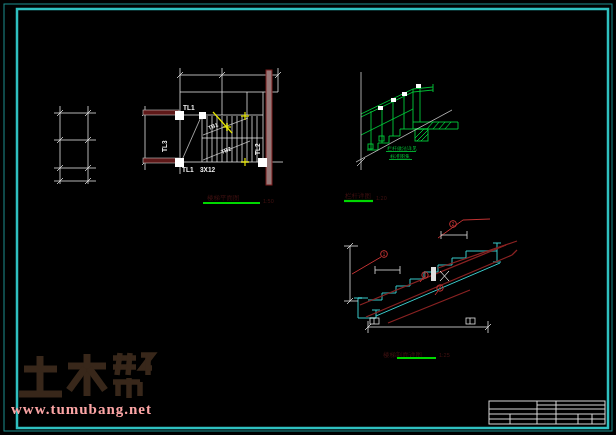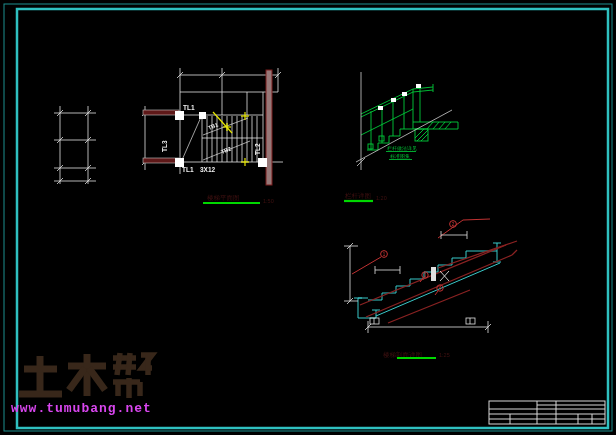--- a/index.html
+++ b/index.html
@@ -1,21 +1,21 @@
 <!DOCTYPE html>
 <html><head>
 <meta charset="utf-8">
 <style>
   html,body{margin:0;padding:0;background:#000;width:616px;height:435px;overflow:hidden;
     font-family:"Liberation Sans", sans-serif;}
   .stage{position:relative;width:616px;height:435px;background:#000;}
   svg{position:absolute;left:0;top:0;}
   .wm{position:absolute;color:#3b2a1c;pointer-events:none;}
-  .wm-url{left:11px;top:401px;font-family:Liberation Mono, monospace;font-weight:bold;
-    font-size:13px;letter-spacing:1px;color:#d946ef;}
+  .wm-url{left:11px;top:401px;font-family:Liberation Serif, serif;font-weight:bold;
+    font-size:15px;letter-spacing:1px;color:#fca5a5;}
 </style>
 </head>
 <body>
 
 <div class="stage">
 <svg width="616" height="435" viewBox="0 0 616 435">
 
   <g>
     <rect x="4" y="4" width="608" height="427" fill="none" stroke="#1d9090" stroke-width="1"></rect>
     <rect x="17" y="9" width="591" height="419" fill="none" stroke="#2fc0c0" stroke-width="2.5"></rect>

